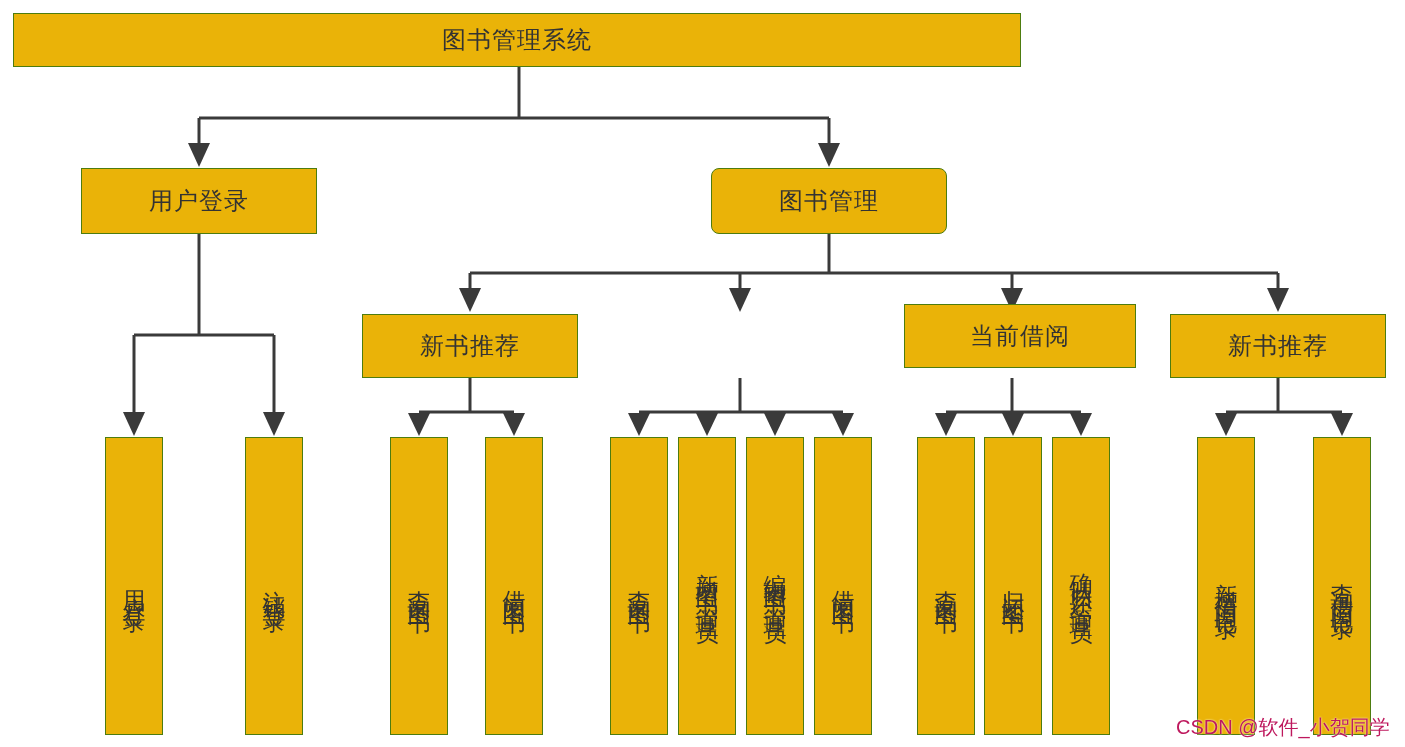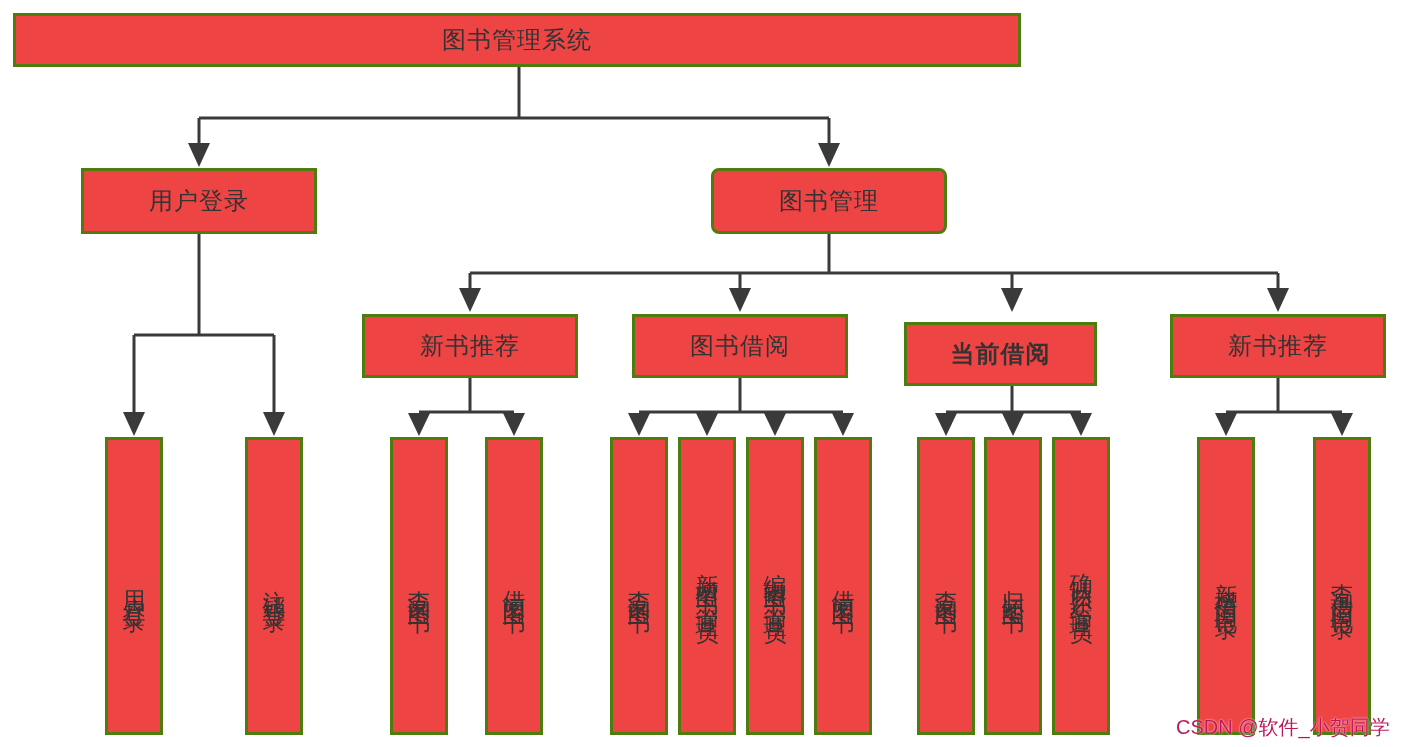--- a/index.html
+++ b/index.html
@@ -26,22 +26,22 @@
     stroke-width: 3;
     fill: none;
   }
   .wires polygon {
     fill: #3a3a3a;
     stroke: none;
   }
   .node {
     position: absolute;
     box-sizing: border-box;
-    border: 3px solid #4d7c0f;
-    background: #ef4444;
+    border: 1px solid #4d7c0f;
+    background: #eab308;
     display: flex;
     align-items: center;
     justify-content: center;
     z-index: 2;
     color: #333333;
   }
   .node.h {
     font-size: 24px;
     letter-spacing: 1px;
     white-space: nowrap;
@@ -146,24 +146,21 @@
   <div class="node h" style="left:81px; top:168px; width:236px; height:66px;">
     <span>用户登录</span>
   </div>
   <div class="node h" style="left:711px; top:168px; width:236px; height:66px;border-radius:8px;">
     <span>图书管理</span>
   </div>
 
   <div class="node h" style="left:362px; top:314px; width:216px; height:64px;">
     <span>新书推荐</span>
   </div>
-  <div class="node h" style="left:632px; top:314px; width:216px; height:64px;">
-    <span>图书借阅</span>
-  </div>
-  <div class="node h" style="left:904px; top:322px; width:193px; height:64px;font-weight:bold;">
+  <div class="node h" style="left:904px; top:304px; width:232px; height:64px;">
     <span>当前借阅</span>
   </div>
   <div class="node h" style="left:1170px; top:314px; width:216px; height:64px;">
     <span>新书推荐</span>
   </div>
 
   <div class="node leaf" style="left:105px;">
     <span class="vtext">用户登录</span>
   </div>
   <div class="node leaf" style="left:245px;">

